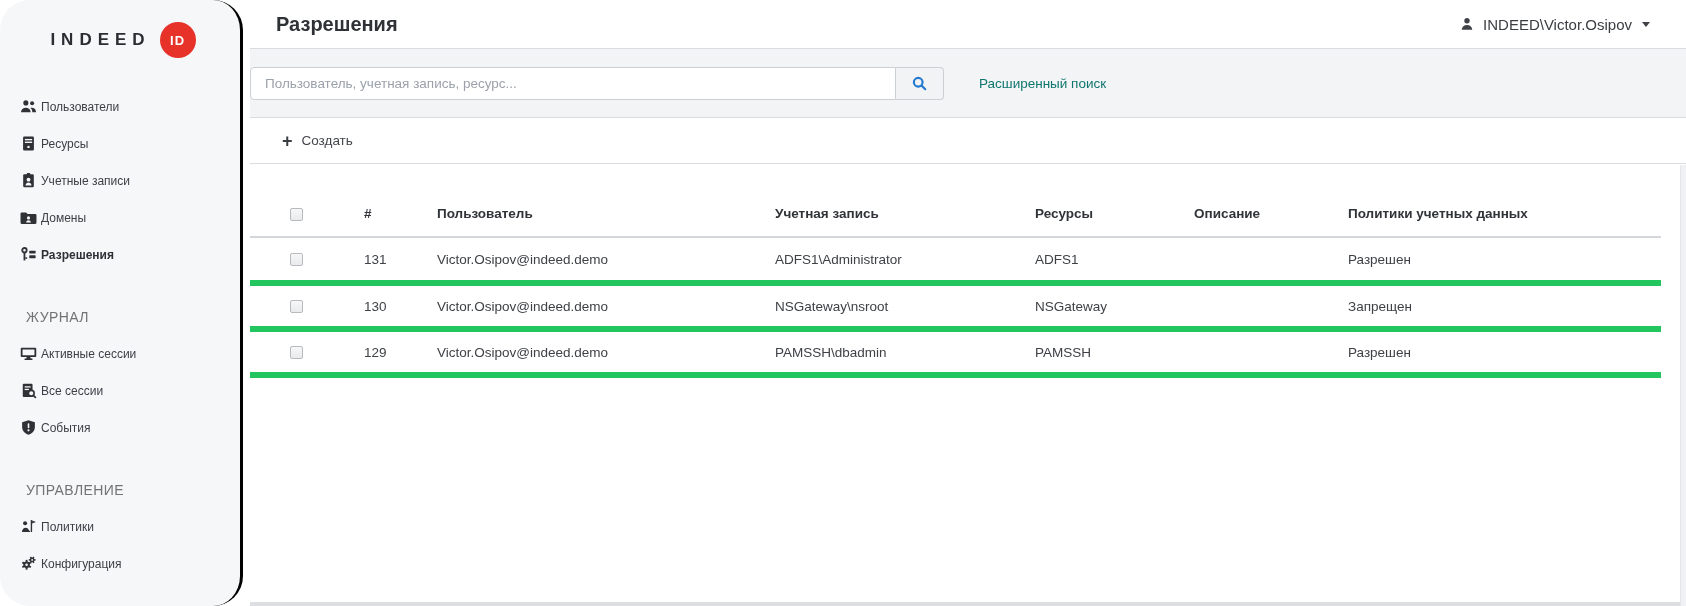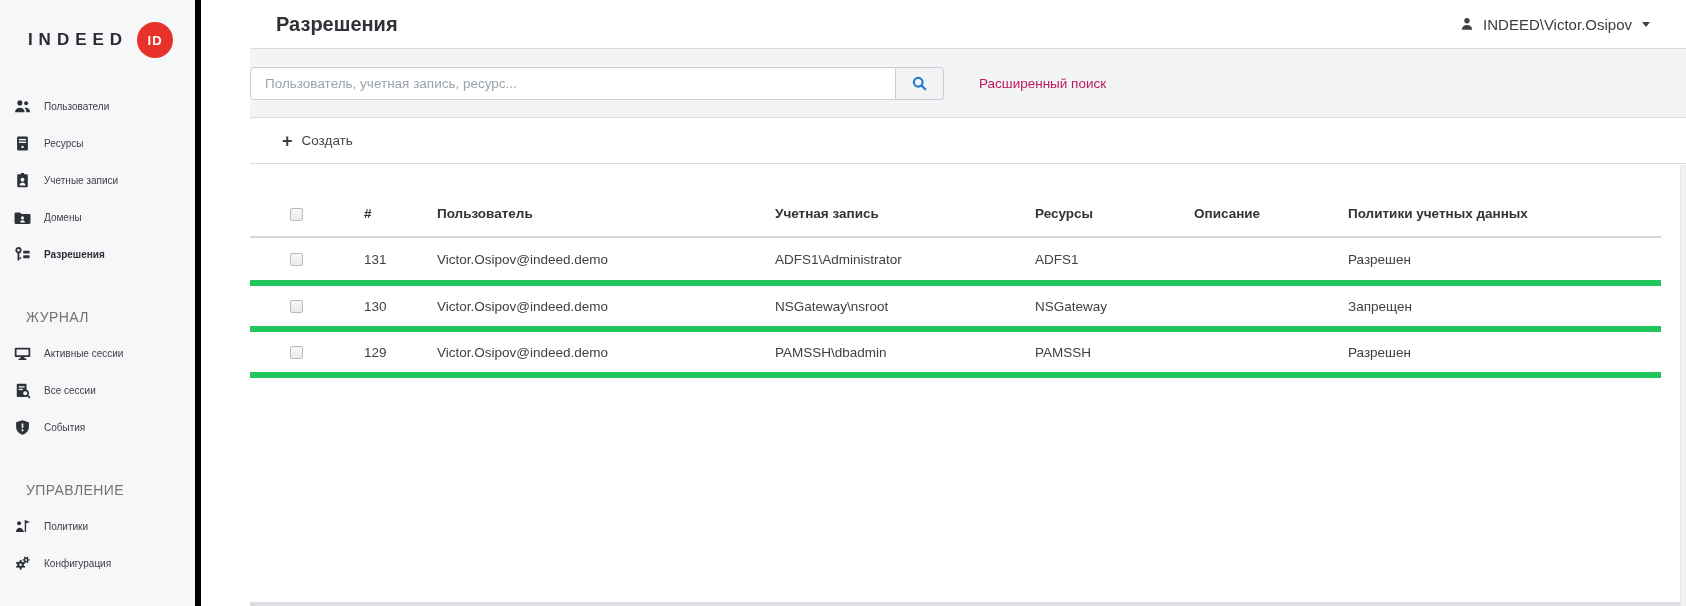--- a/index.html
+++ b/index.html
@@ -3,34 +3,34 @@
 <meta charset="utf-8">
 <style>
   * { margin:0; padding:0; box-sizing:border-box; }
   html,body { width:1686px; height:606px; }
   body {
     font-family:"Liberation Sans", sans-serif;
     background:#ffffff; color:#3c3f45; overflow:hidden; position:relative;
   }
   
   .sidebar {
-    position:absolute; left:0; top:0; bottom:0; width:201px;
-    background:#f6f7f9; border-right:6px solid #000000;
+    position:absolute; left:0; top:0; bottom:0; width:243px;
+    background:#f6f7f9; border-right:3px solid #000000;border-radius:30px;
   }
   .logo { display:flex; align-items:center; justify-content:center; gap:9px; padding-top:21px; height:59px; }
   .logo-text { font-size:17px; font-weight:600; letter-spacing:6px; color:#2a2d31; padding-left:6px; }
   .logo-badge {
     width:36px; height:36px; border-radius:50%; background:#e73229;
     color:#ffffff; font-size:13px; font-weight:700; letter-spacing:1px;
     display:flex; align-items:center; justify-content:center; flex:0 0 auto;
   }
   .nav { margin-top:29px; }
   .nav-item {
-    height:37px; display:flex; align-items:center; gap:13px;
-    padding-left:13px; font-size:10px; color:#3c3f45; cursor:pointer; white-space:nowrap;
+    height:37px; display:flex; align-items:center; gap:4px;
+    padding-left:19px; font-size:12px; color:#3c3f45; cursor:pointer; white-space:nowrap;
   }
   .nav-item.active { font-weight:700; color:#2d3035; }
   .nav-item .ico { width:18px; height:18px; display:flex; align-items:center; justify-content:center; flex:0 0 auto; }
   .nav-section {
     height:37px; margin-top:25px; display:flex; align-items:center;
     padding-left:26px; font-size:14px; color:#737373; letter-spacing:.4px; white-space:nowrap;
   }
   
   .main { position:absolute; left:250px; right:0; top:0; bottom:0; background:#ffffff; }
   .titlebar {
@@ -49,21 +49,21 @@
     width:646px; height:33px; border:1px solid #cbd0d5; border-radius:4px 0 0 4px;
     padding:0 14px; font-size:13.5px; color:#3c4045; background:#ffffff; outline:none;
     font-family:"Liberation Sans", sans-serif;
   }
   .search-input::placeholder { color:#9ba2ab; }
   .search-btn {
     width:48px; height:33px; border:1px solid #cbd0d5; border-left:none;
     border-radius:0 4px 4px 0; background:#f1f3f5; cursor:pointer;
     display:flex; align-items:center; justify-content:center;
   }
-  .advanced-link { margin-left:35px; font-size:13.5px; color:#be185d; cursor:pointer; }
+  .advanced-link { margin-left:35px; font-size:13.5px; color:#0f766e; cursor:pointer; }
   .toolbar {
     height:46px; background:#ffffff; border-bottom:1px solid #d9dce0;
     display:flex; align-items:center; padding-left:32px;
   }
   .create-btn { display:flex; align-items:center; gap:9px; cursor:pointer; color:#44474c; font-size:13.5px; background:none; border:none; font-family:"Liberation Sans", sans-serif; }
   .plus-glyph { font-size:18px; font-weight:600; color:#3a3d42; line-height:1; }
   
   .content { position:relative; height:442px; background:#ffffff; }
   table.grid { border-collapse:collapse; table-layout:fixed; width:calc(100% - 25px); }
   .grid th {

